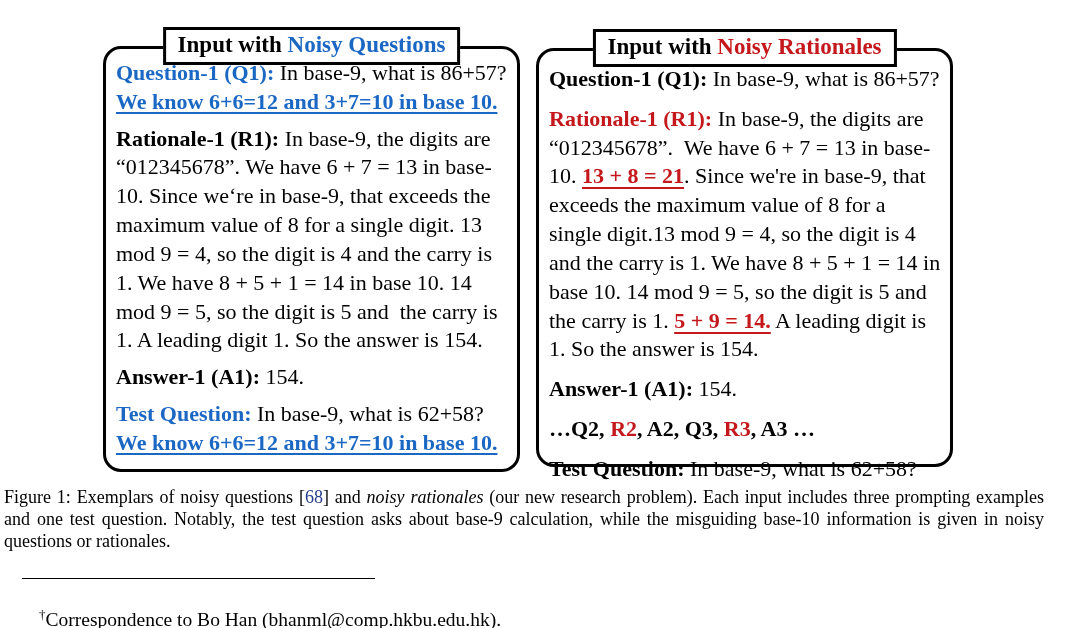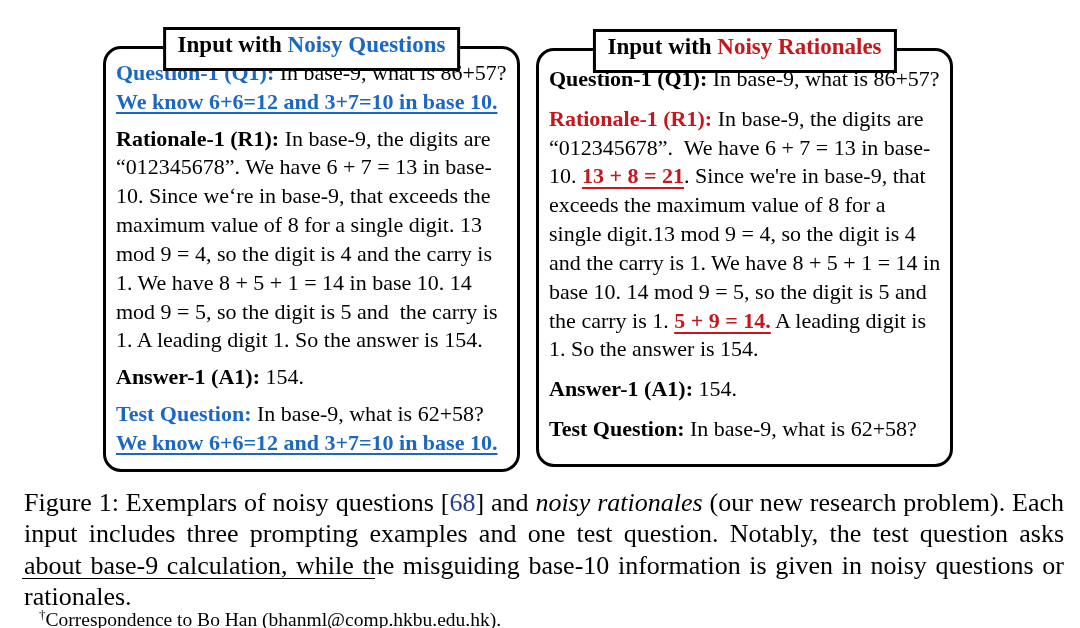--- a/index.html
+++ b/index.html
@@ -28,21 +28,21 @@
   }
   .panel-left  { left: 103px; top: 46px; width: 411px; height: 420px; }
   .panel-right { left: 536px; top: 48px; width: 411px; height: 413px; }
   .panel-title {
     position: absolute;
     top: -22px;
     left: 50%;
     transform: translateX(-50%);
     background: #fff;
     border: 3.5px solid #000;
-    padding: 1px 12px 8px 12px;
+    padding: 1px 12px 2px 12px;
     font-size: 23px;
     font-weight: bold;
     white-space: nowrap;
     line-height: 1.25;
   }
   .panel-body {
     padding: 10px 9px 0 10px;
     font-size: 22px;
     line-height: 1.31;
   }
@@ -63,24 +63,24 @@
   .noise-inline {
     font-weight: bold;
     color: var(--red);
     text-decoration: underline;
     text-decoration-thickness: 2.2px;
     text-underline-offset: 4px;
     white-space: pre-wrap;
   }
   .caption {
     position: absolute;
-    left: 24px;
+    left: 4px;
     top: 487px;
     width: 1040px;
-    font-size: 26px;
+    font-size: 18px;
     line-height: 1.21;
     text-align: justify;
   }
   .caption .cite { color: var(--cite); }
   .caption .emph { font-style: italic; }
   .footnote-rule {
     position: absolute;
     left: 22px;
     top: 578px;
     width: 353px;
@@ -113,20 +113,21 @@
     <p class="para"><span class="b blue">Test Question:</span><span> In base-9, what is 62+58?</span><span class="noise-line">We know 6+6=12 and 3+7=10 in base 10.</span></p>
   </div>
 </div>
 
 <div class="panel panel-right">
   <div class="panel-title"><span>Input with </span><span class="red">Noisy Rationales</span></div>
   <div class="panel-body">
     <p class="para"><span class="b">Question-1 (Q1):</span><span> In base-9, what is 86+57?</span></p>
     <p class="para"><span class="b red">Rationale-1 (R1):</span><span> In base-9, the digits are “012345678”.  We have 6 + 7 = 13 in base-10. </span><span class="noise-inline">13 + 8 = 21</span><span>. Since we're in base-9, that exceeds the maximum value of 8 for a single digit.13 mod 9 = 4, so the digit is 4 and the carry is 1. We have 8 + 5 + 1 = 14 in base 10. 14 mod 9 = 5, so the digit is 5 and the carry is 1. </span><span class="noise-inline">5 + 9 = 14.</span><span> A leading digit is 1. So the answer is 154.</span></p>
     <p class="para"><span class="b">Answer-1 (A1):</span><span> 154.</span></p>
+    <p class="para b"><span>…Q2, </span><span class="red">R2</span><span>, A2, Q3, </span><span class="red">R3</span><span>, A3 …</span></p>
     <p class="para"><span class="b">Test Question:</span><span> In base-9, what is 62+58?</span></p>
   </div>
 </div>
 
 <div class="caption"><span>Figure 1: Exemplars of noisy questions [</span><span class="cite">68</span><span>] and </span><span class="emph">noisy rationales</span><span> (our new research problem). Each input includes three prompting examples and one test question. Notably, the test question asks about base-9 calculation, while the misguiding base-10 information is given in noisy questions or rationales.</span></div>
 
 <div class="footnote-rule"></div>
 <div class="footnote"><sup>†</sup><span>Correspondence to Bo Han (bhanml@comp.hkbu.edu.hk).</span></div>
 
 </body></html>

